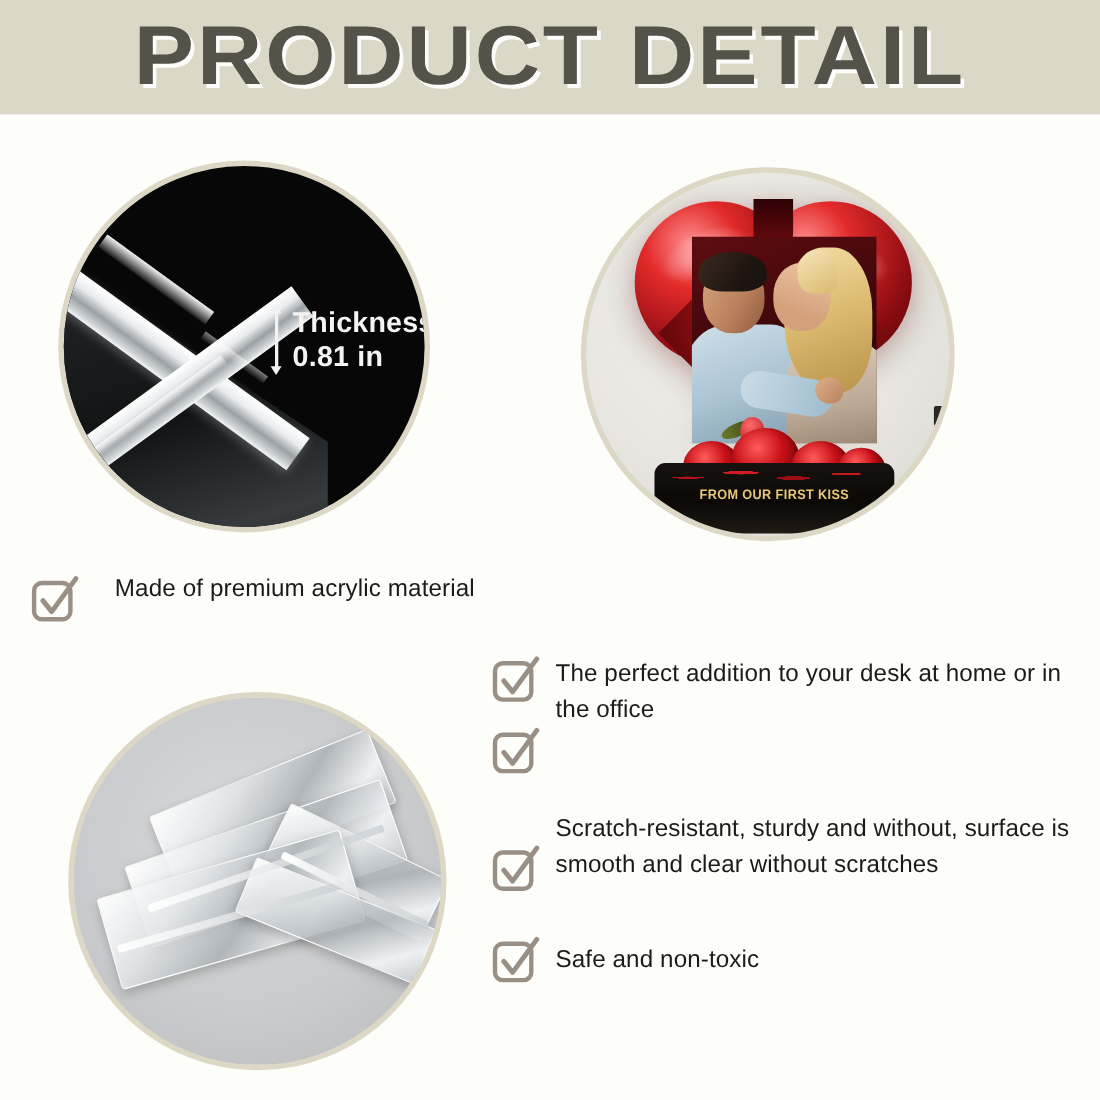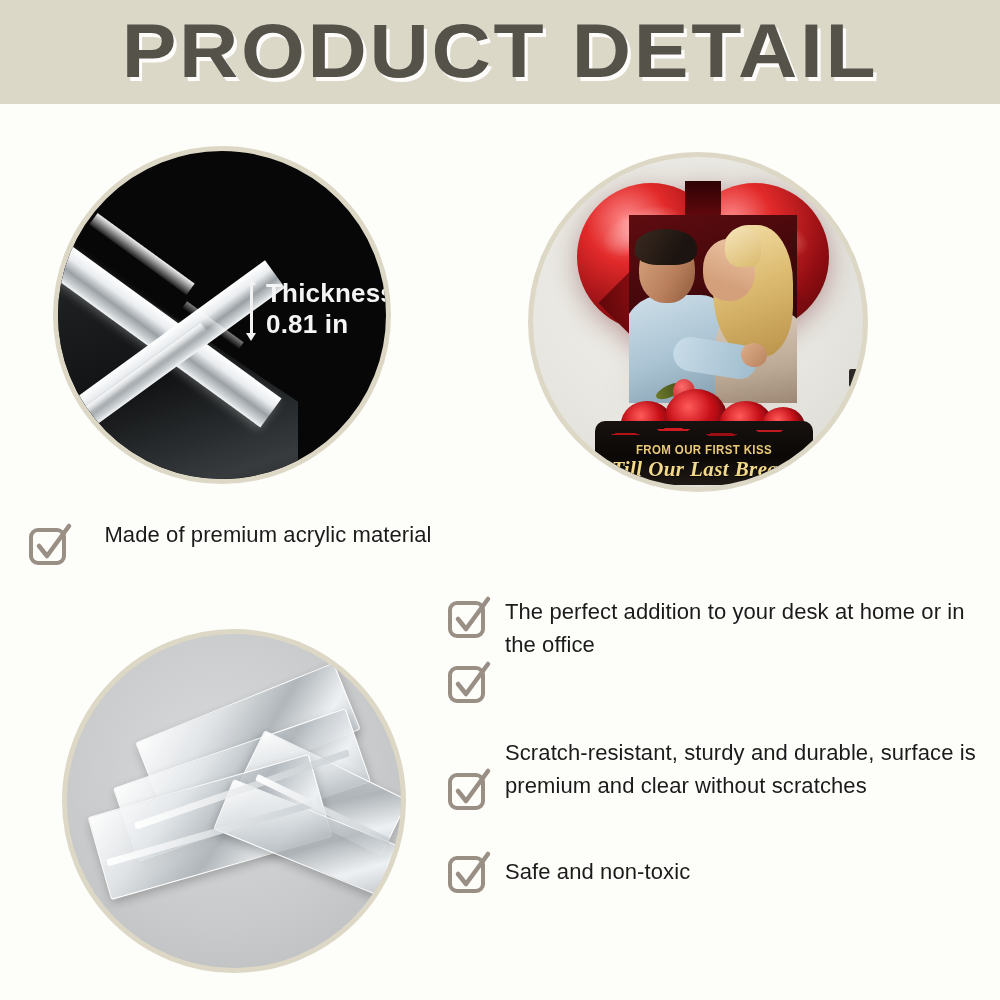--- a/index.html
+++ b/index.html
@@ -513,21 +513,20 @@
       <div class="rose r2"></div>
       <div class="rose r3"></div>
       <div class="rose r4"></div>
     </div>
 
     <div class="heart-notch"></div>
 
     <div class="heart-base">
       <div class="base-petals"></div>
       <div class="base-line-1">FROM OUR FIRST KISS</div>
-      <div class="base-line-2">Till Our Last Breath</div>
     </div>
     <div class="base-reflection"></div>
   </div>
 </div>
 
 <div class="photo-circle" id="circle-sheets">
   <div class="sheet s3"></div>
   <div class="sheet s2"></div>
   <div class="sheet s4"></div>
   <div class="sheet s1"></div>
@@ -566,21 +565,21 @@
   </span>
 </div>
 
 <div class="feature-item" id="feature-scratch">
   <span class="check-box">
     <svg viewBox="0 0 42 42">
       <rect x="3" y="6" width="33" height="33" rx="7" ry="7" fill="none" stroke="#9a8f84" stroke-width="4"></rect>
       <path d="M11 22 L19 32 L41 2" fill="none" stroke="#9a8f84" stroke-width="4.5" stroke-linecap="round" stroke-linejoin="round"></path>
     </svg>
   </span>
-  <span class="feature-text">Scratch-resistant, sturdy and durable, surface is premium and clear without scratches</span>
+  <span class="feature-text">Scratch-resistant, sturdy and without, surface is smooth and clear without scratches</span>
 </div>
 
 <div class="feature-item" id="feature-safe">
   <span class="check-box">
     <svg viewBox="0 0 42 42">
       <rect x="3" y="6" width="33" height="33" rx="7" ry="7" fill="none" stroke="#9a8f84" stroke-width="4"></rect>
       <path d="M11 22 L19 32 L41 2" fill="none" stroke="#9a8f84" stroke-width="4.5" stroke-linecap="round" stroke-linejoin="round"></path>
     </svg>
   </span>
   <span class="feature-text">Safe and non-toxic</span>

